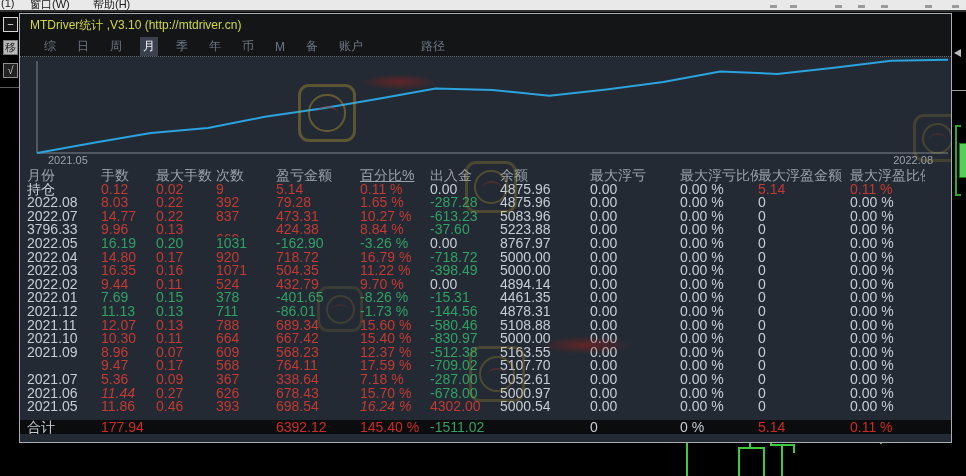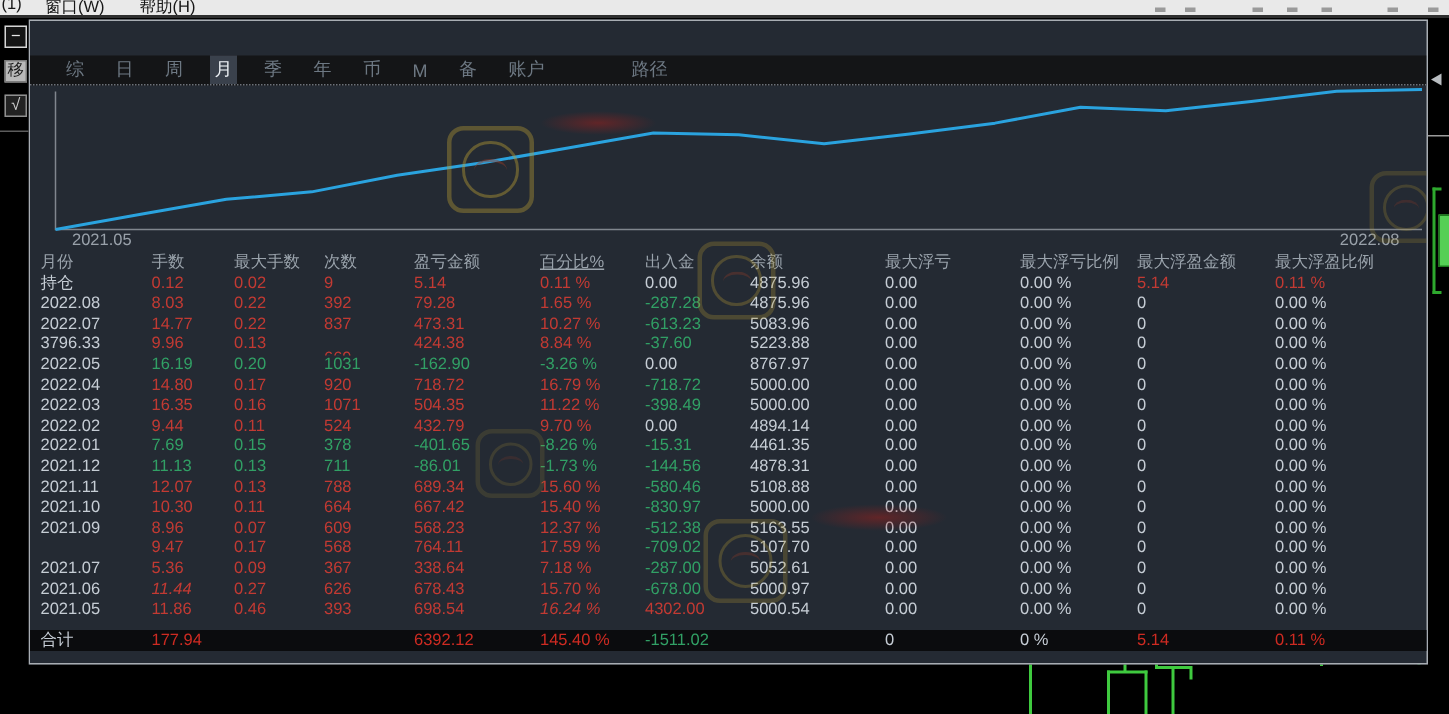--- a/index.html
+++ b/index.html
@@ -34,21 +34,21 @@
   .tab.active{background:#3a414c;color:#eef2f6}
   .tab.tab-path{margin-left:37px}
 
   
   .chart{position:absolute;left:0;top:43px;width:931px;height:112px}
   .chart svg{position:absolute;left:0;top:0}
   .xlab{position:absolute;top:97px;font-size:11px;color:#99a1aa}
   .xlab-left{left:28px}.xlab-right{right:18px}
 
   
-  .table{position:absolute;left:0;top:155px;width:931px;font-size:11px}
+  .table{position:absolute;left:0;top:155px;width:931px;font-size:14px}
   .trow{display:flex;height:13.6px;line-height:13.6px;padding-left:7px;white-space:nowrap}
   .trow span{overflow:hidden}
   .hdr span{color:#9aa3ac}
   .r{color:#c23a33}.g{color:#31a065}.w{color:#c6cdd5}
   .total{background:#0b0c0e;margin-top:6px;height:14px;line-height:14px;width:933px;
          margin-left:-1px;padding-left:8px;box-sizing:border-box}
   .total .r{color:#cf2b22}
 
   
   .wm{position:absolute;border:3px solid rgba(186,158,52,0.45);border-radius:11px;z-index:6;
@@ -85,20 +85,23 @@
 </div>
 
 <div class="sidebar">
   <div class="sb-btn sb-min">−</div>
   <div class="sb-btn sb-move">移</div>
   <div class="sb-btn sb-check">√</div>
   <div class="sb-div"></div>
 </div>
 
 <div class="panel">
+  <div class="titlebar">
+    <span>MTDriver统计 ,V3.10 (http://mtdriver.cn)</span>
+  </div>
   <div class="tabbar" id="tabbar">
       <span class="tab">综</span>
       <span class="tab">日</span>
       <span class="tab">周</span>
       <span class="tab active">月</span>
       <span class="tab">季</span>
       <span class="tab">年</span>
       <span class="tab">币</span>
       <span class="tab">M</span>
       <span class="tab">备</span>

